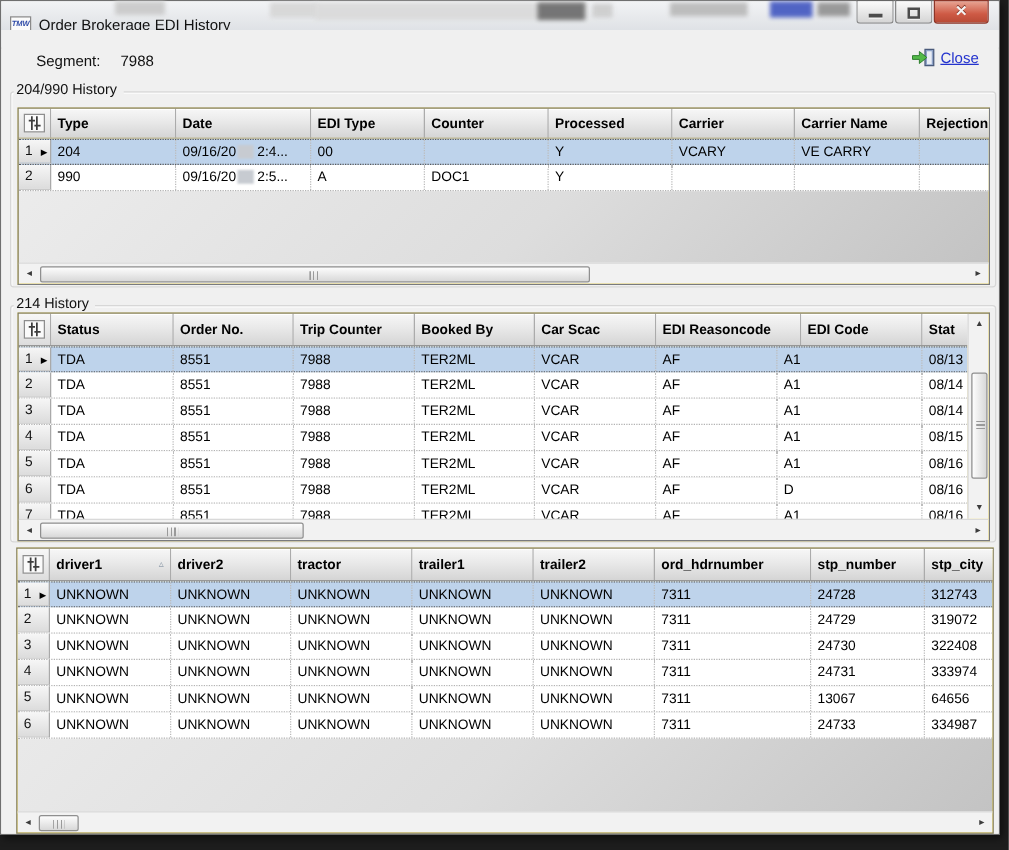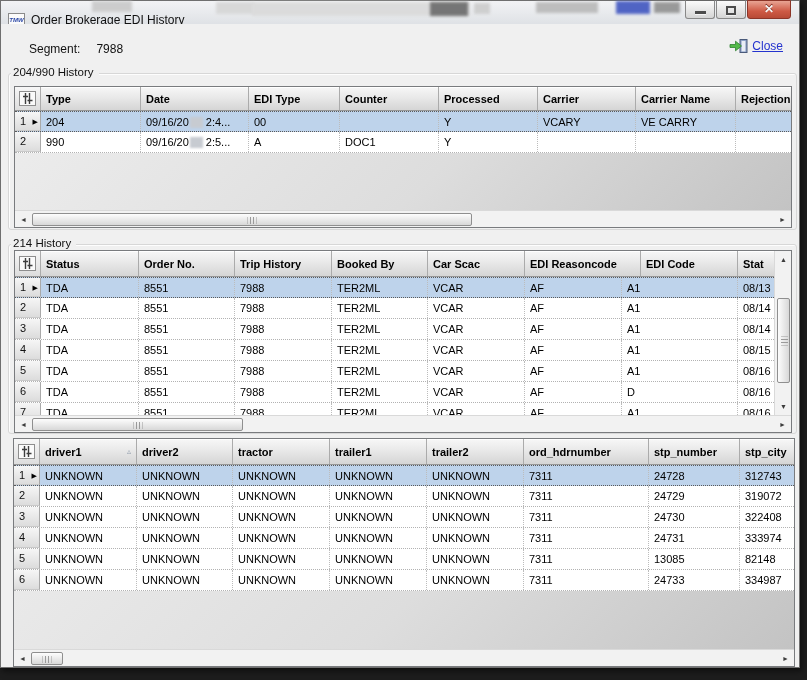--- a/index.html
+++ b/index.html
@@ -226,21 +226,21 @@
                 </svg>
               </div>
             </div>
             <div class="hcell" style="width: 98px;">
               <span>Status</span>
             </div>
             <div class="hcell" style="width: 96px;">
               <span>Order No.</span>
             </div>
             <div class="hcell" style="width: 97px;">
-              <span>Trip History</span>
+              <span>Trip Counter</span>
             </div>
             <div class="hcell" style="width: 96px;">
               <span>Booked By</span>
             </div>
             <div class="hcell" style="width: 97px;">
               <span>Car Scac</span>
             </div>
             <div class="hcell" style="width: 116px;">
               <span>EDI Reasoncode</span>
             </div>
@@ -425,22 +425,22 @@
             <div class="gcell" style="width: 56px;">333974</div>
           </div>
           <div class="grow">
             <div class="rhead"><span>5</span></div>
             <div class="gcell" style="width: 97px;">UNKNOWN</div>
             <div class="gcell" style="width: 96px;">UNKNOWN</div>
             <div class="gcell" style="width: 97px;">UNKNOWN</div>
             <div class="gcell" style="width: 97px;">UNKNOWN</div>
             <div class="gcell" style="width: 97px;">UNKNOWN</div>
             <div class="gcell" style="width: 125px;">7311</div>
-            <div class="gcell" style="width: 91px;">13085</div>
-            <div class="gcell" style="width: 56px;">82148</div>
+            <div class="gcell" style="width: 91px;">13067</div>
+            <div class="gcell" style="width: 56px;">64656</div>
           </div>
           <div class="grow">
             <div class="rhead"><span>6</span></div>
             <div class="gcell" style="width: 97px;">UNKNOWN</div>
             <div class="gcell" style="width: 96px;">UNKNOWN</div>
             <div class="gcell" style="width: 97px;">UNKNOWN</div>
             <div class="gcell" style="width: 97px;">UNKNOWN</div>
             <div class="gcell" style="width: 97px;">UNKNOWN</div>
             <div class="gcell" style="width: 125px;">7311</div>
             <div class="gcell" style="width: 91px;">24733</div>

